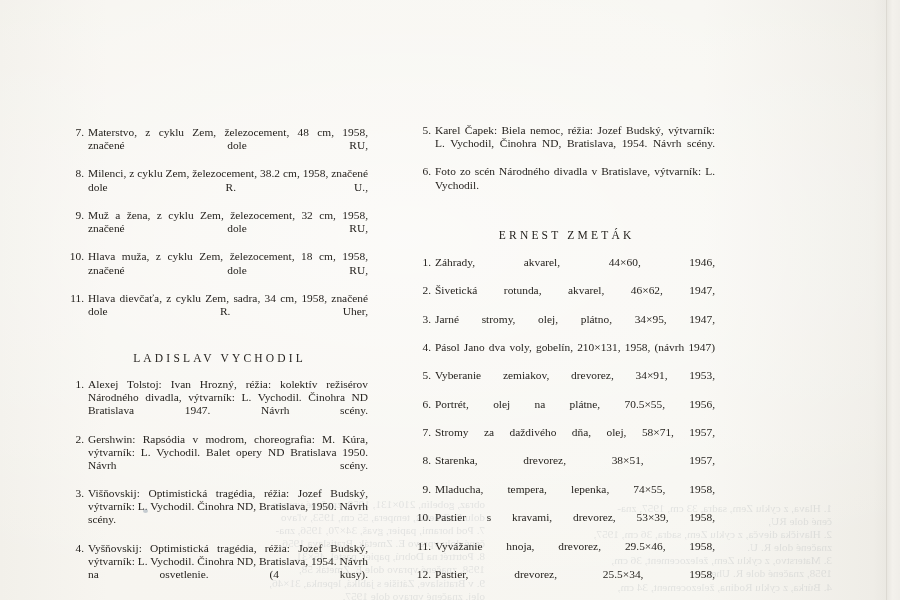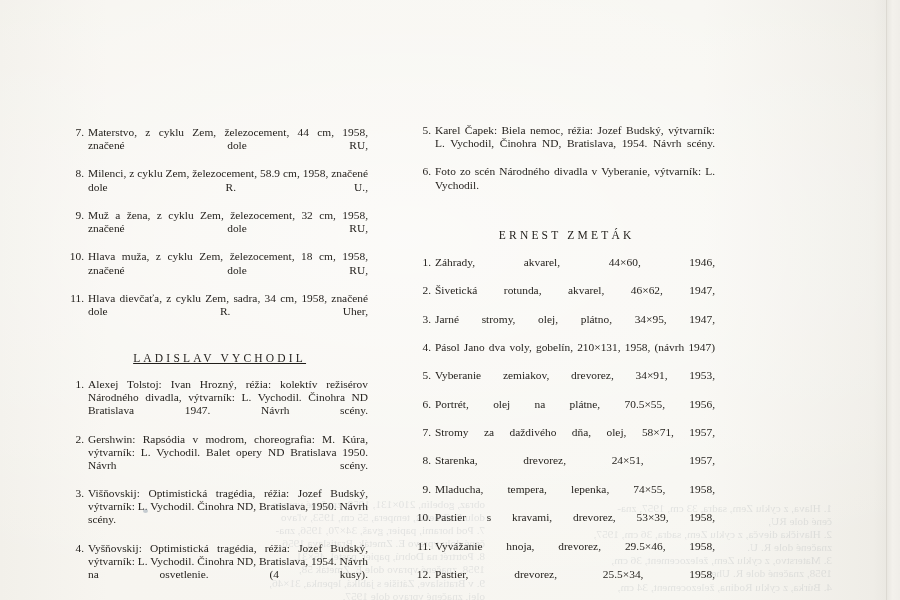--- a/index.html
+++ b/index.html
@@ -140,41 +140,41 @@
 <div id="page">
 
   <div id="paper-texture"></div>
   <div id="scan-edge-right"></div>
 
   <div class="column" id="col-left">
 
     <ol class="entry-list" id="left-continued" style="margin-top:126px;">
       <li class="entry">
         <span class="entry-number">7.</span>
-        <span class="entry-text">Materstvo, z cyklu Zem, železocement, 44 cm, 1958, značené dole RU,</span>
+        <span class="entry-text">Materstvo, z cyklu Zem, železocement, 48 cm, 1958, značené dole RU,</span>
       </li>
       <li class="entry">
         <span class="entry-number">8.</span>
-        <span class="entry-text">Milenci, z cyklu Zem, železocement, 58.9 cm, 1958, značené dole R. U.,</span>
+        <span class="entry-text">Milenci, z cyklu Zem, železocement, 38.2 cm, 1958, značené dole R. U.,</span>
       </li>
       <li class="entry">
         <span class="entry-number">9.</span>
         <span class="entry-text">Muž a žena, z cyklu Zem, železocement, 32 cm, 1958, značené dole RU,</span>
       </li>
       <li class="entry">
         <span class="entry-number">10.</span>
         <span class="entry-text">Hlava muža, z cyklu Zem, železocement, 18 cm, 1958, značené dole RU,</span>
       </li>
       <li class="entry">
         <span class="entry-number">11.</span>
         <span class="entry-text">Hlava dievčaťa, z cyklu Zem, sadra, 34 cm, 1958, značené dole R. Uher,</span>
       </li>
     </ol>
 
-    <h2 class="section-heading" style="margin-top:21px;text-decoration:underline;">LADISLAV VYCHODIL</h2>
+    <h2 class="section-heading" style="margin-top:21px;">LADISLAV VYCHODIL</h2>
 
     <ol class="entry-list" id="left-section" style="margin-top:14px;">
       <li class="entry">
         <span class="entry-number">1.</span>
         <span class="entry-text">Alexej Tolstoj: Ivan Hrozný, réžia: kolektív režisérov Národného divadla, výtvarník: L. Vychodil. Činohra ND Bratislava 1947. Návrh scény.</span>
       </li>
       <li class="entry">
         <span class="entry-number">2.</span>
         <span class="entry-text">Gershwin: Rapsódia v modrom, choreografia: M. Kúra, výtvarník: L. Vychodil. Balet opery ND Bratislava 1950. Návrh scény.</span>
       </li>
@@ -191,21 +191,21 @@
 
   <div class="column" id="col-right">
 
     <ol class="entry-list" id="right-continued" style="margin-top:124px;">
       <li class="entry">
         <span class="entry-number">5.</span>
         <span class="entry-text">Karel Čapek: Biela nemoc, réžia: Jozef Budský, výtvarník: L. Vychodil, Činohra ND, Bratislava, 1954. Návrh scény.</span>
       </li>
       <li class="entry">
         <span class="entry-number">6.</span>
-        <span class="entry-text">Foto zo scén Národného divadla v Vyberanie, výtvarník: L. Vychodil.</span>
+        <span class="entry-text">Foto zo scén Národného divadla v Bratislave, výtvarník: L. Vychodil.</span>
       </li>
     </ol>
 
     <h2 class="section-heading" style="margin-top:24px;">ERNEST ZMETÁK</h2>
 
     <ol class="entry-list" id="right-section" style="margin-top:15px;">
       <li class="entry">
         <span class="entry-number">1.</span>
         <span class="entry-text">Záhrady, akvarel, 44×60, 1946,</span>
       </li>
@@ -228,21 +228,21 @@
       <li class="entry">
         <span class="entry-number">6.</span>
         <span class="entry-text">Portrét, olej na plátne, 70.5×55, 1956,</span>
       </li>
       <li class="entry">
         <span class="entry-number">7.</span>
         <span class="entry-text">Stromy za daždivého dňa, olej, 58×71, 1957,</span>
       </li>
       <li class="entry">
         <span class="entry-number">8.</span>
-        <span class="entry-text">Starenka, drevorez, 24×51, 1957,</span>
+        <span class="entry-text">Starenka, drevorez, 38×51, 1957,</span>
       </li>
       <li class="entry">
         <span class="entry-number">9.</span>
         <span class="entry-text">Mladucha, tempera, lepenka, 74×55, 1958,</span>
       </li>
       <li class="entry">
         <span class="entry-number">10.</span>
         <span class="entry-text">Pastier s kravami, drevorez, 53×39, 1958,</span>
       </li>
       <li class="entry">

